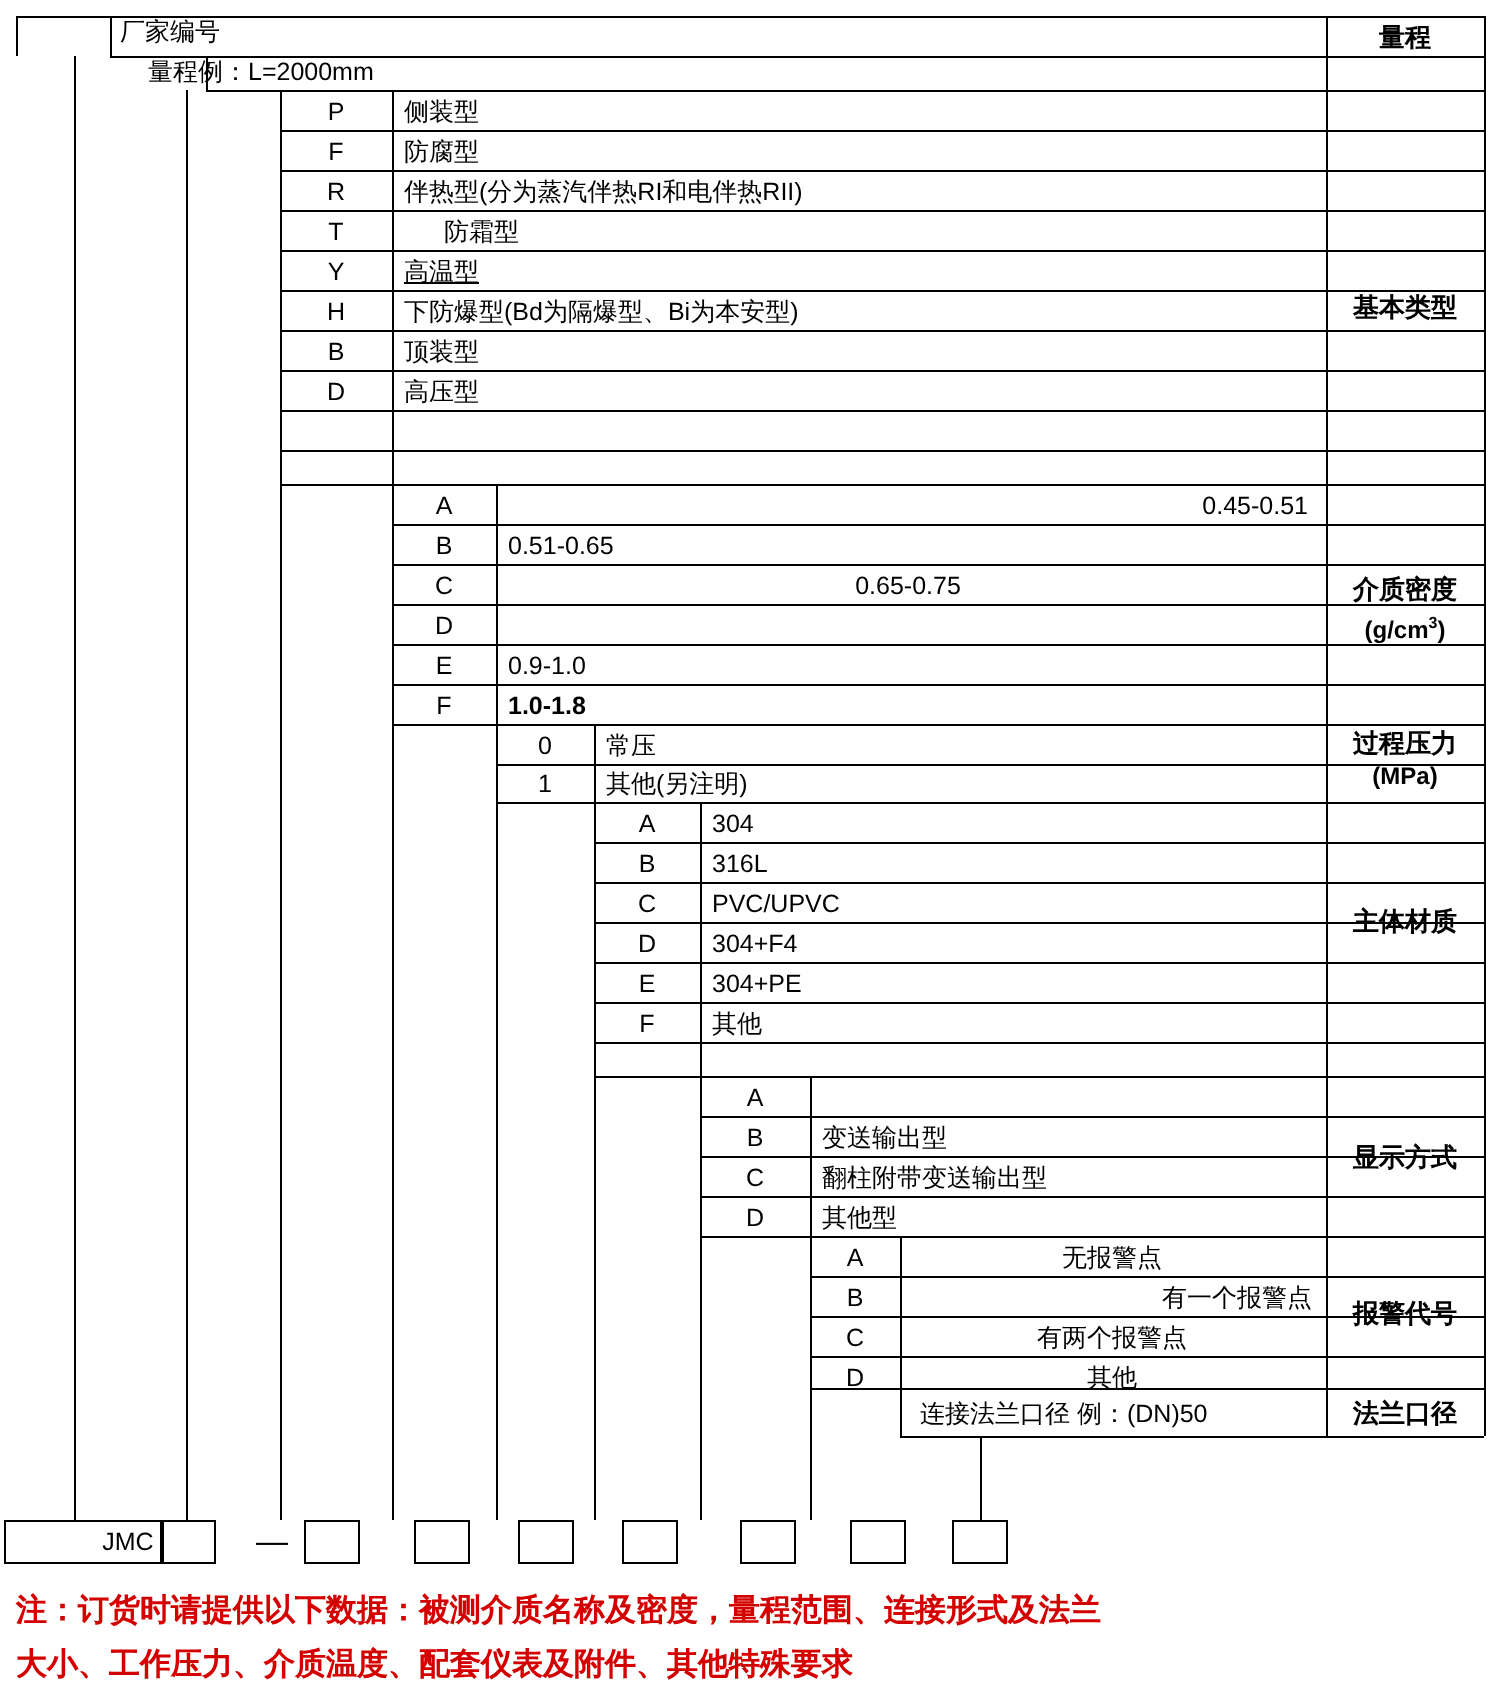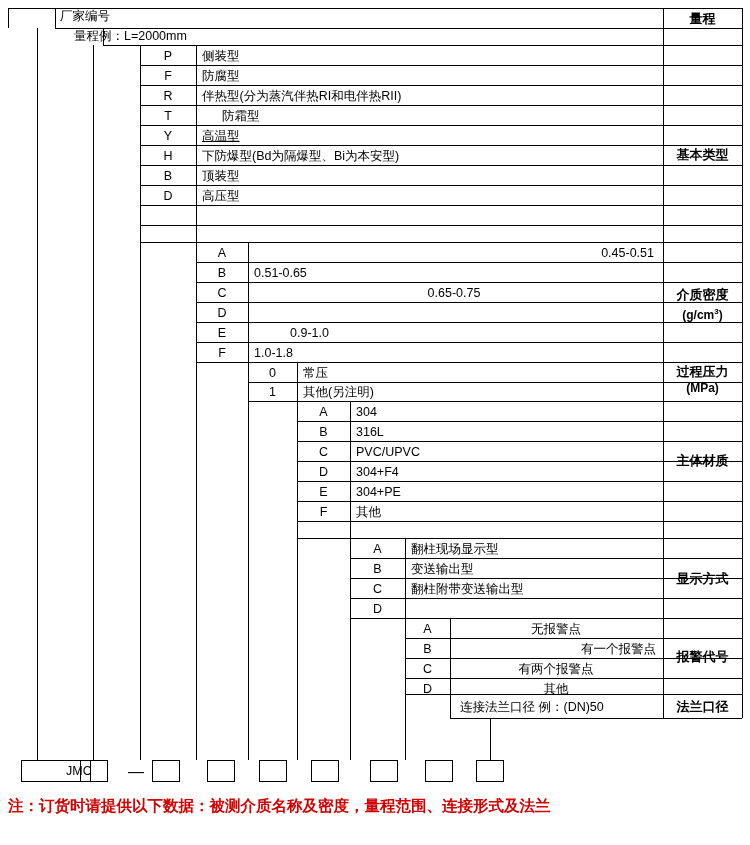--- a/index.html
+++ b/index.html
@@ -164,21 +164,21 @@
   <div class="vline" style="left:248px; top:401px; height:359px;"></div>
   <div class="vline" style="left:297px; top:538px; height:222px;"></div>
   <div class="vline" style="left:350px; top:618px; height:142px;"></div>
   <div class="vline" style="left:405px; top:694px; height:66px;"></div>
   <div class="vline" style="left:490px; top:718px; height:42px;"></div>
 
   <div class="cell desc" style="left:60px; top:6px; width:120px;">厂家编号</div>
   <div class="cell desc" style="left:74px; top:26px; width:240px;">量程例：L=2000mm</div>
 
   <div class="rightlabel" style="left:663px; top:9px; width:79px; line-height:19px;">量程</div>
-  <div class="rightlabel" style="left:663px; top:146px; width:79px;">基本类型</div>
+  <div class="rightlabel" style="left:663px; top:146px; width:79px;font-family:Liberation Mono, monospace;">基本类型</div>
   <div class="rightlabel" style="left:663px; top:286px; width:79px;">
     <span>介质密度</span>
     <span class="sub">(g/cm<sup>3</sup>)</span>
   </div>
   <div class="rightlabel" style="left:663px; top:363px; width:79px;">
     <span>过程压力</span>
     <span class="sub">(MPa)</span>
   </div>
   <div class="rightlabel" style="left:663px; top:452px; width:79px;">主体材质</div>
   <div class="rightlabel" style="left:663px; top:570px; width:79px;">显示方式</div>
@@ -210,68 +210,69 @@
   <div class="cell desc" style="left:202px; top:186px; width:450px;">高压型</div>
 
   <div class="cell code" style="left:196px; top:243px; width:52px;">A</div>
   <div class="cell desc" style="left:254px; top:243px; width:400px;text-align:right;">0.45-0.51</div>
   <div class="cell code" style="left:196px; top:263px; width:52px;">B</div>
   <div class="cell desc" style="left:254px; top:263px; width:400px;">0.51-0.65</div>
   <div class="cell code" style="left:196px; top:283px; width:52px;">C</div>
   <div class="cell desc" style="left:254px; top:283px; width:400px;text-align:center;">0.65-0.75</div>
   <div class="cell code" style="left:196px; top:303px; width:52px;">D</div>
   <div class="cell code" style="left:196px; top:323px; width:52px;">E</div>
-  <div class="cell desc" style="left:254px; top:323px; width:400px;margin-left:36px;">0.9-1.0</div>
+  <div class="cell desc" style="left:254px; top:323px; width:400px;">0.9-1.0</div>
   <div class="cell code" style="left:196px; top:343px; width:52px;">F</div>
-  <div class="cell desc" style="left:254px; top:343px; width:400px;">1.0-1.8</div>
+  <div class="cell desc" style="left:254px; top:343px; width:400px;font-weight:bold;">1.0-1.8</div>
 
   <div class="cell code" style="left:248px; top:363px; width:49px;">0</div>
   <div class="cell desc" style="left:303px; top:363px; width:350px;">常压</div>
   <div class="cell code" style="left:248px; top:382px; width:49px;">1</div>
   <div class="cell desc" style="left:303px; top:382px; width:350px;">其他(另注明)</div>
 
   <div class="cell code" style="left:297px; top:402px; width:53px;">A</div>
   <div class="cell desc" style="left:356px; top:402px; width:300px;">304</div>
   <div class="cell code" style="left:297px; top:422px; width:53px;">B</div>
   <div class="cell desc" style="left:356px; top:422px; width:300px;">316L</div>
   <div class="cell code" style="left:297px; top:442px; width:53px;">C</div>
   <div class="cell desc" style="left:356px; top:442px; width:300px;">PVC/UPVC</div>
   <div class="cell code" style="left:297px; top:462px; width:53px;">D</div>
   <div class="cell desc" style="left:356px; top:462px; width:300px;">304+F4</div>
   <div class="cell code" style="left:297px; top:482px; width:53px;">E</div>
   <div class="cell desc" style="left:356px; top:482px; width:300px;">304+PE</div>
   <div class="cell code" style="left:297px; top:502px; width:53px;">F</div>
   <div class="cell desc" style="left:356px; top:502px; width:300px;">其他</div>
 
   <div class="cell code" style="left:350px; top:539px; width:55px;">A</div>
-  <div class="cell desc" style="left:411px; top:539px; width:250px;">翻柱现场显示型</div>
   <div class="cell code" style="left:350px; top:559px; width:55px;">B</div>
   <div class="cell desc" style="left:411px; top:559px; width:250px;">变送输出型</div>
   <div class="cell code" style="left:350px; top:579px; width:55px;">C</div>
   <div class="cell desc" style="left:411px; top:579px; width:250px;">翻柱附带变送输出型</div>
   <div class="cell code" style="left:350px; top:599px; width:55px;">D</div>
+  <div class="cell desc" style="left:411px; top:599px; width:250px;">其他型</div>
 
   <div class="cell code" style="left:405px; top:619px; width:45px;">A</div>
   <div class="cell desc" style="left:456px; top:619px; width:200px; text-align:center;">无报警点</div>
   <div class="cell code" style="left:405px; top:639px; width:45px;">B</div>
   <div class="cell desc" style="left:456px; top:639px; width:200px; text-align:right;">有一个报警点</div>
   <div class="cell code" style="left:405px; top:659px; width:45px;">C</div>
   <div class="cell desc" style="left:456px; top:659px; width:200px; text-align:center;">有两个报警点</div>
   <div class="cell code" style="left:405px; top:679px; width:45px;">D</div>
   <div class="cell desc" style="left:456px; top:679px; width:200px; text-align:center;">其他</div>
 
   <div class="cell desc" style="left:460px; top:697px; width:200px;">连接法兰口径  例：(DN)50</div>
 
-  <div class="codebox" style="left:21px; top:760px; width:70px;padding-left:44px;">JMC</div>
+  <div class="codebox" style="left:2px; top:760px; width:80px;padding-left:44px;">JMC</div>
   <div class="dash" style="left:128px; top:764px;">—</div>
 
   <div class="codebox" style="left:80px; top:760px; width:28px;"></div>
   <div class="codebox" style="left:152px; top:760px; width:28px;"></div>
   <div class="codebox" style="left:207px; top:760px; width:28px;"></div>
   <div class="codebox" style="left:259px; top:760px; width:28px;"></div>
   <div class="codebox" style="left:311px; top:760px; width:28px;"></div>
   <div class="codebox" style="left:370px; top:760px; width:28px;"></div>
   <div class="codebox" style="left:425px; top:760px; width:28px;"></div>
   <div class="codebox" style="left:476px; top:760px; width:28px;"></div>
 
   <div class="note" style="top:792px;font-family:Liberation Serif, serif;">注：订货时请提供以下数据：被测介质名称及密度，量程范围、连接形式及法兰</div>
+  <div class="note" style="top:819px;">大小、工作压力、介质温度、配套仪表及附件、其他特殊要求</div>
 
 </div>
 
 </body></html>

